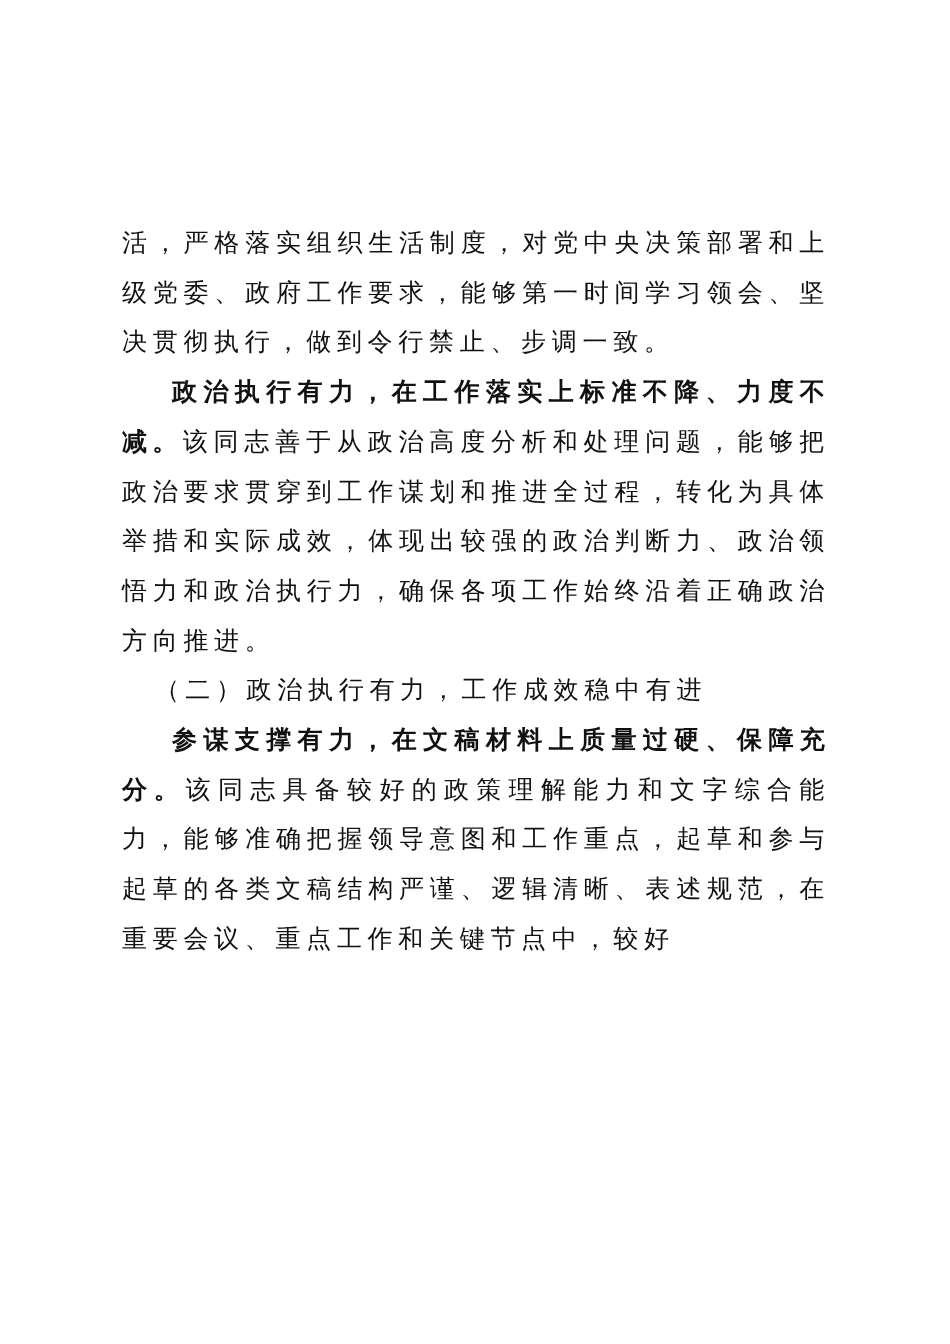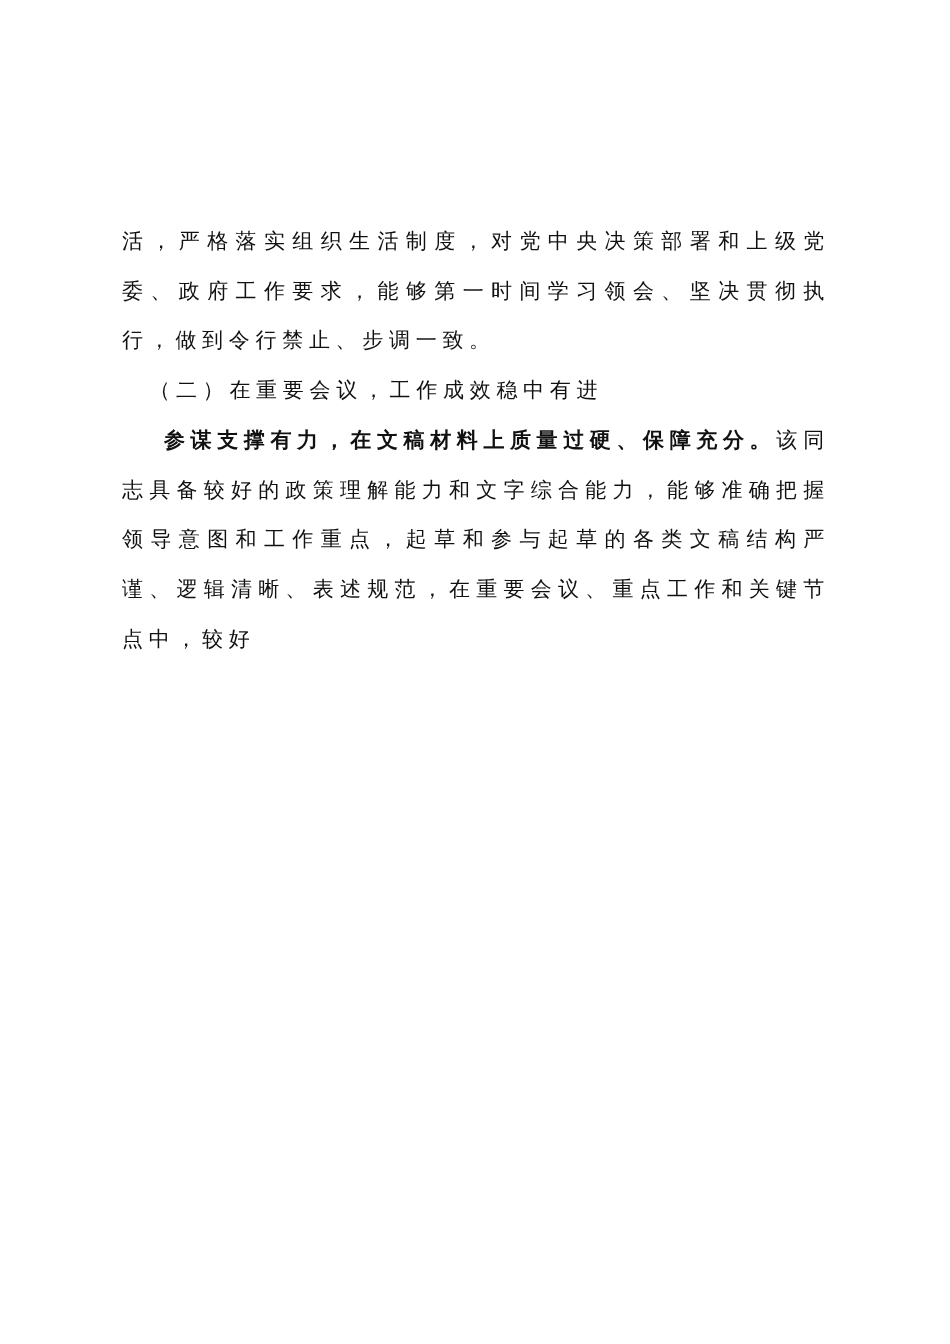--- a/index.html
+++ b/index.html
@@ -5,41 +5,44 @@
   html, body { margin: 0; padding: 0; background: #ffffff; }
   body { width: 950px; height: 1344px; position: relative; overflow: hidden; }
   .page {
     position: absolute; left: 0; top: 0; width: 950px; height: 1344px; background: #ffffff;
   }
   .content {
     position: absolute;
     left: 122px;
     top: 218px;
     width: 708px;
-    font-family: Liberation Mono, monospace;
-    font-size: 21px;
+    font-family: Liberation Serif, serif;
+    font-size: 25px;
     line-height: 49.7px;
     color: #111111;
     letter-spacing: 5.7px;
     text-align: justify;
     text-justify: inter-character;
   }
   .para { margin: 0; padding: 0; }
   .indent { text-indent: 2em; }
   .heading-para { text-indent: 1.3em; }
   .bold { font-weight: bold; letter-spacing: 5.2px; }
 </style>
 </head>
 <body>
 
 <div class="page">
   <div class="content">
     <p class="para">
       <span>活，严格落实组织生活制度，对党中央决策部署和上级党委、政府工作要求，能够第一时间学习领会、坚决贯彻执行，做到令行禁止、步调一致。</span>
     </p>
+    <p class="para indent">
+      <span class="bold">政治执行有力，在工作落实上标准不降、力度不减。</span><span>该同志善于从政治高度分析和处理问题，能够把政治要求贯穿到工作谋划和推进全过程，转化为具体举措和实际成效，体现出较强的政治判断力、政治领悟力和政治执行力，确保各项工作始终沿着正确政治方向推进。</span>
+    </p>
     <p class="para heading-para">
-      <span>（二）在重要会议，工作成效稳中有进</span>
+      <span>（二）政治执行有力，工作成效稳中有进</span>
     </p>
     <p class="para indent">
       <span class="bold">参谋支撑有力，在文稿材料上质量过硬、保障充分。</span><span>该同志具备较好的政策理解能力和文字综合能力，能够准确把握领导意图和工作重点，起草和参与起草的各类文稿结构严谨、逻辑清晰、表述规范，在重要会议、重点工作和关键节点中，较好</span>
     </p>
   </div>
 </div>
 
 </body></html>

